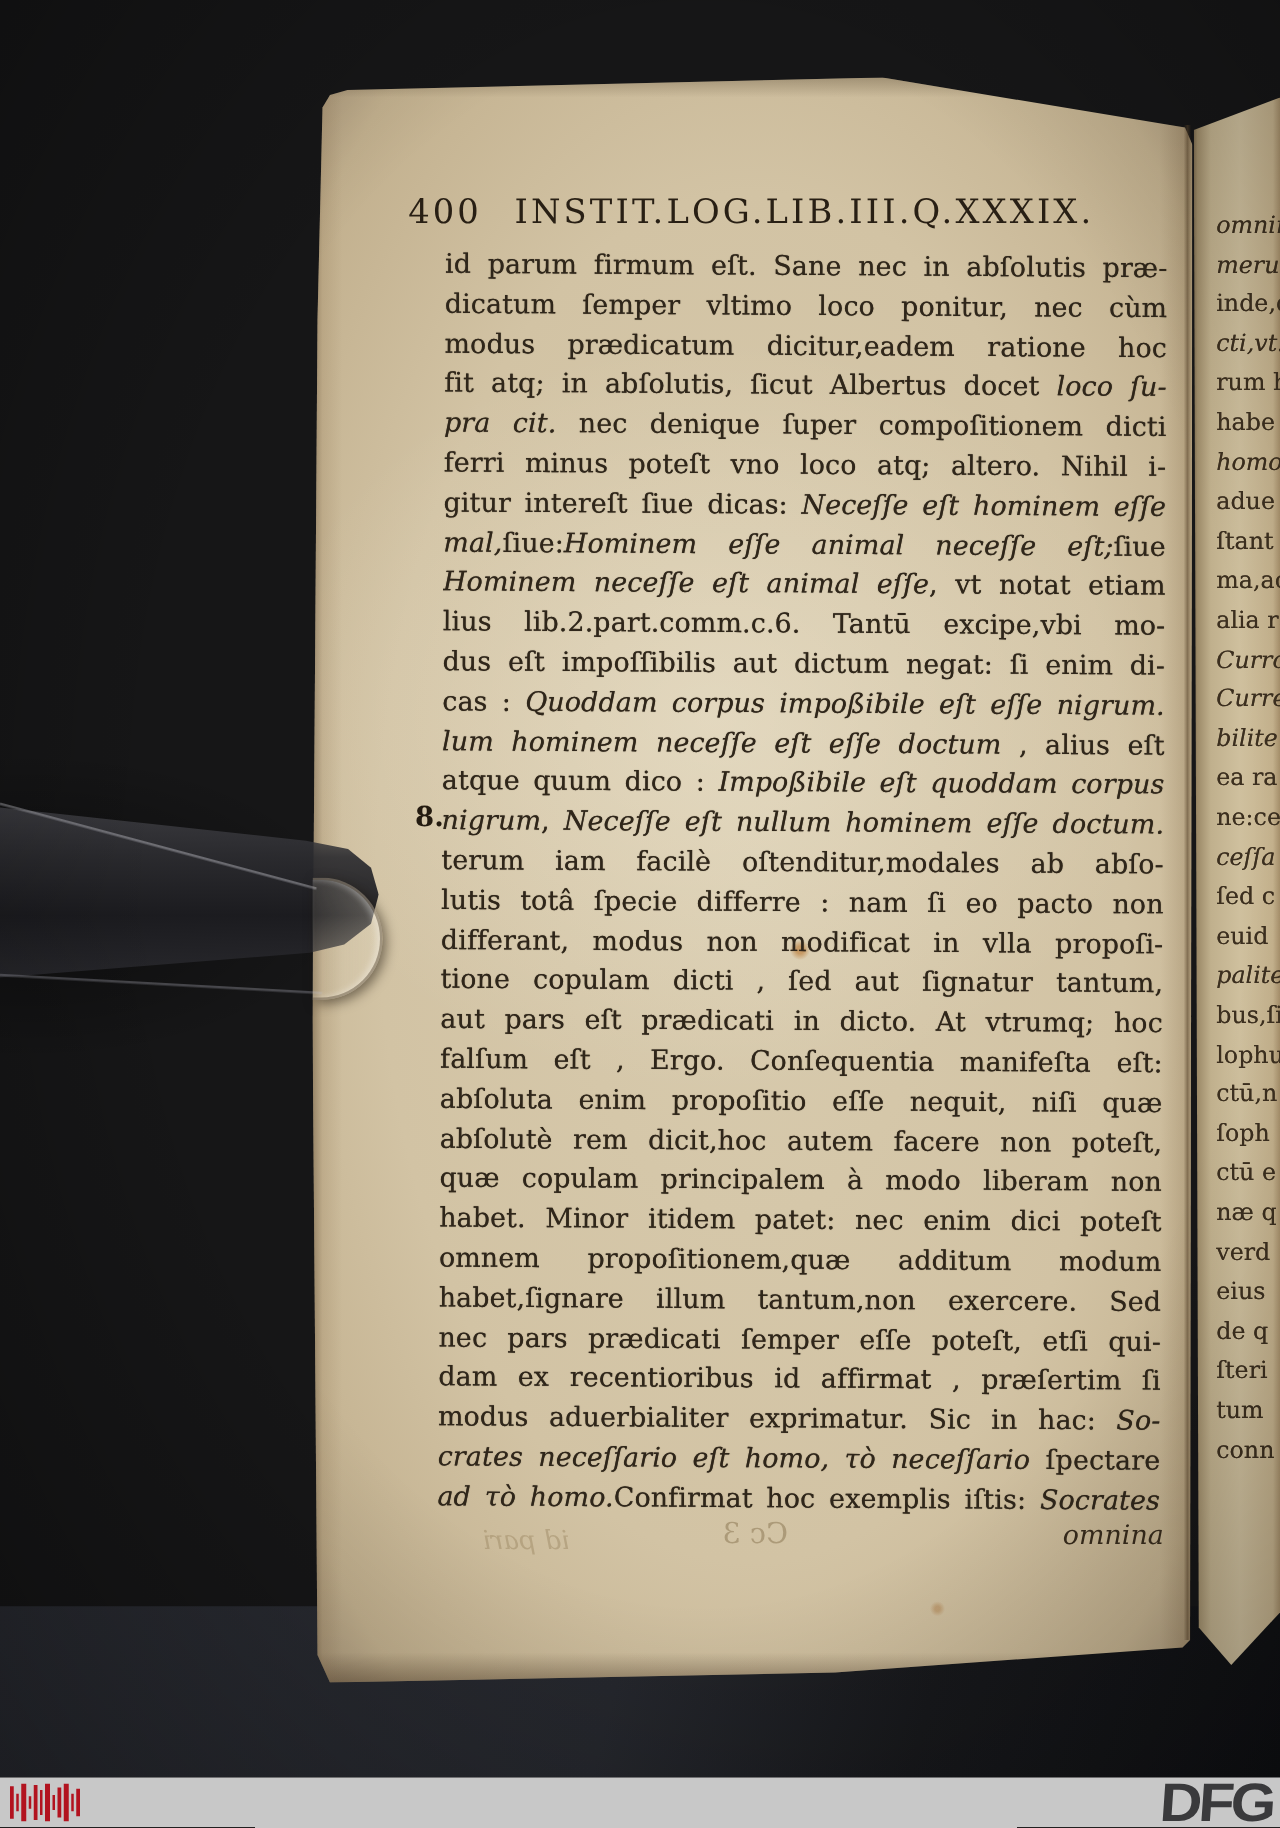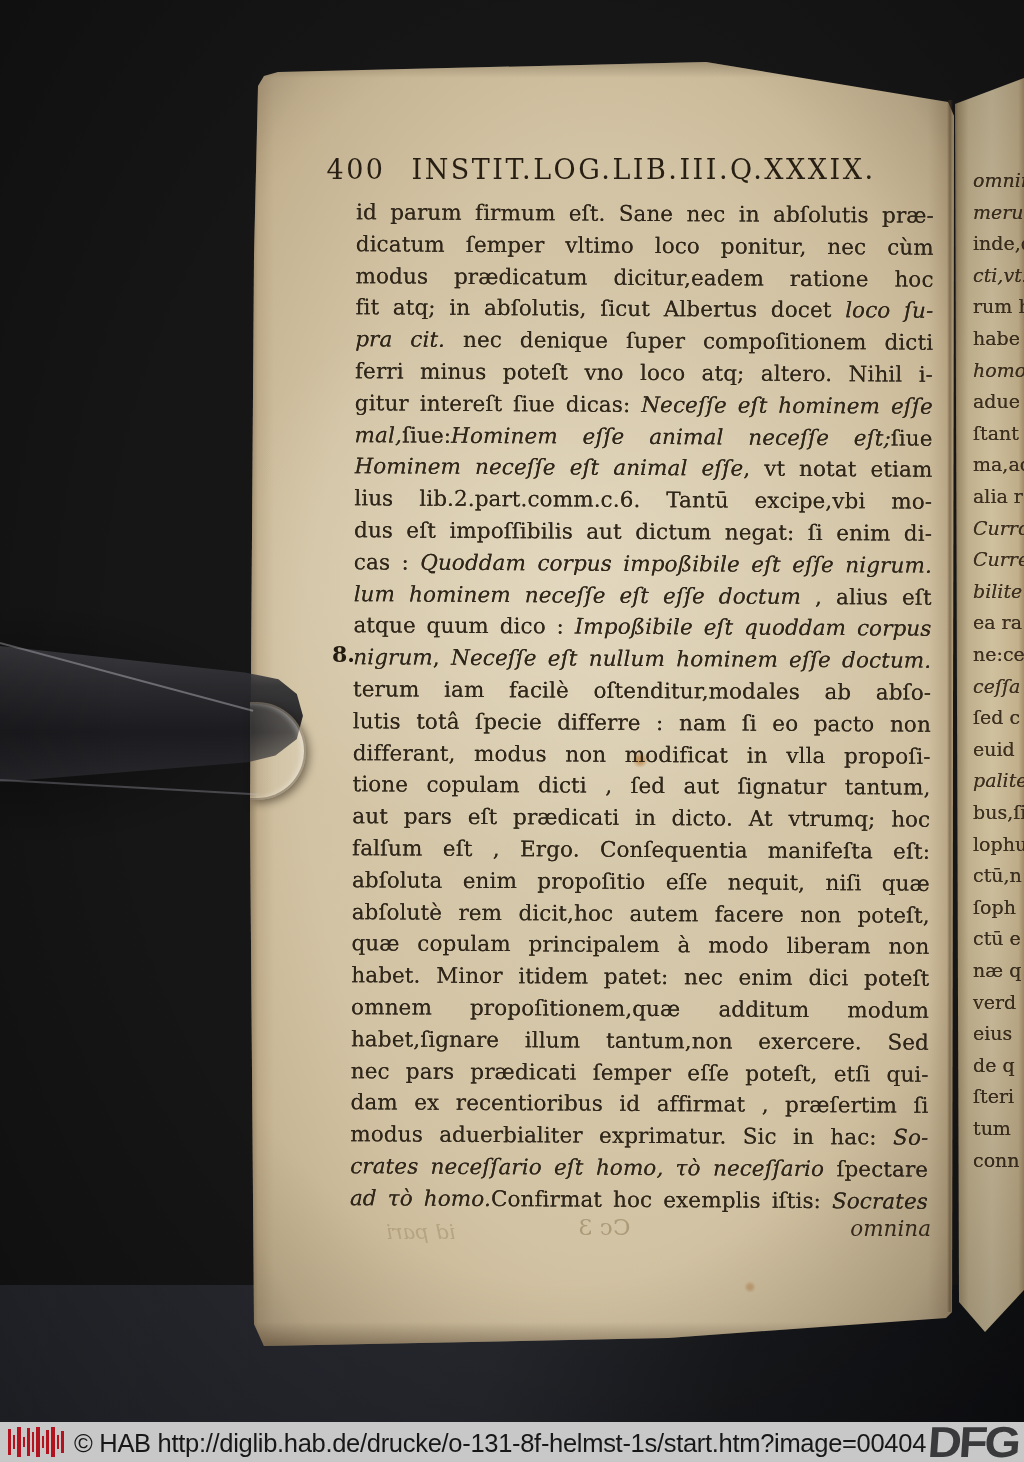--- a/index.html
+++ b/index.html
@@ -185,17 +185,16 @@
         <i style="width: 2px; height: 10px; background: rgb(178, 19, 31);"></i>
         <i style="width: 3px; height: 28px; background: rgb(178, 19, 31);"></i>
         <i style="width: 2px; height: 20px; background: rgb(178, 19, 31);"></i>
         <i style="width: 4px; height: 30px; background: rgb(178, 19, 31);"></i>
         <i style="width: 2px; height: 12px; background: rgb(178, 19, 31);"></i>
         <i style="width: 3px; height: 24px; background: rgb(178, 19, 31);"></i>
         <i style="width: 4px; height: 30px; background: rgb(178, 19, 31);"></i>
         <i style="width: 2px; height: 14px; background: rgb(178, 19, 31);"></i>
         <i style="width: 3px; height: 22px; background: rgb(178, 19, 31);"></i>
       </span>
-    <span class="footer-url">© HAB http://diglib.hab.de/drucke/o-131-8f-helmst-1s/start.htm?image=00404</span>
     <span class="dfg-logo">DFG</span>
   </div>
 
 </div>
 
 </body></html>

